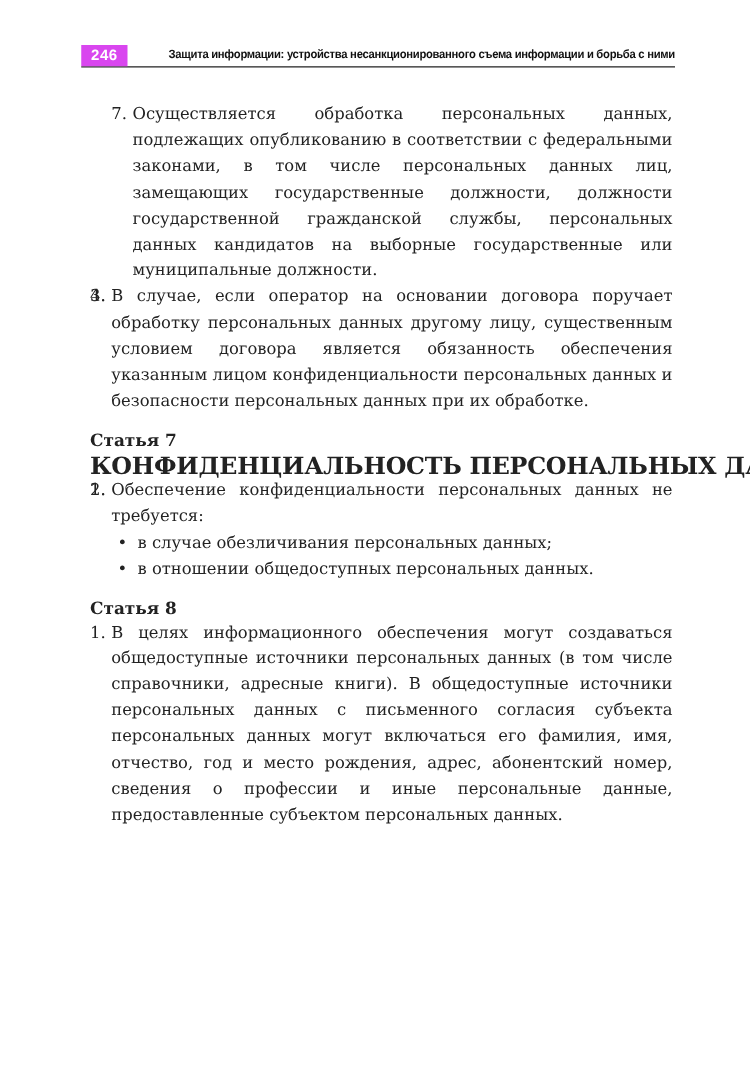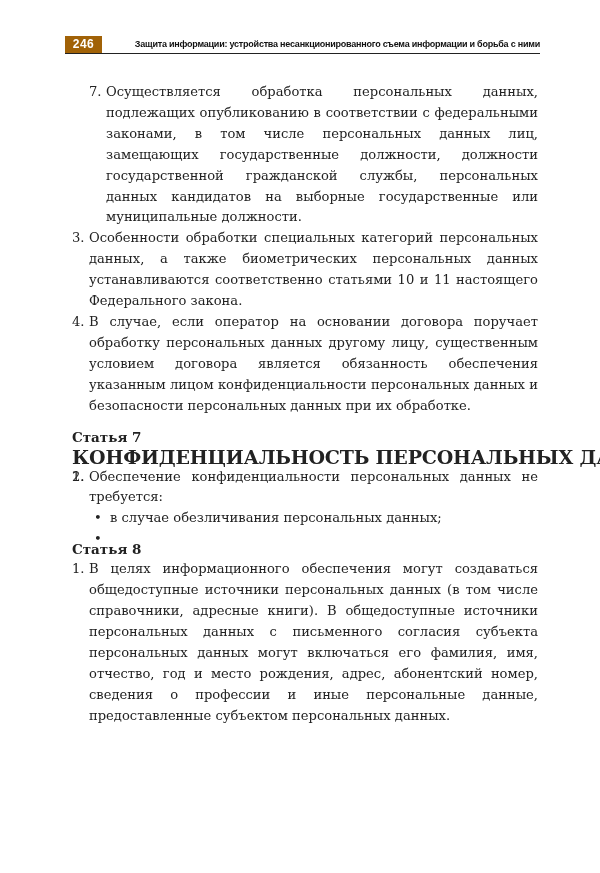--- a/index.html
+++ b/index.html
@@ -6,21 +6,21 @@
   body {
     width: 600px; height: 873px; background: #ffffff; position: relative; overflow: hidden;
     font-family: "DejaVu Serif", "Liberation Serif", serif; color: #222;
   }
   .header {
     position: absolute; left: 65px; top: 36px; width: 475px; height: 17px;
     border-bottom: 1.5px solid #222;
   }
   .page-num {
     position: absolute; left: 0; top: 0; width: 37px; height: 17px;
-    background: #a16207; color: #fff; font-family: "Liberation Sans", sans-serif;
+    background: #d946ef; color: #fff; font-family: "Liberation Sans", sans-serif;
     font-weight: bold; font-size: 12px; line-height: 17px; text-align: center;
     letter-spacing: 0.5px;
   }
   .running-title {
     position: absolute; right: 0; top: 2px;
     font-family: "Liberation Sans", sans-serif; font-weight: bold; font-size: 9.6px;
     letter-spacing: -0.25px; color: #111; transform: scaleX(0.94); transform-origin: right;
     white-space: nowrap;
   }
   .content {
@@ -48,21 +48,20 @@
 
 <div class="content">
 
   <div class="item">
     <span class="num">7.</span>
     <span>Осуществляется обработка персональных данных, подлежащих опубликованию в соответствии с федеральными законами, в том числе персональных данных лиц, замещающих государственные должности, должности государственной гражданской службы, персональных данных кандидатов на выборные государственные или муниципальные должности.</span>
   </div>
 
   <div class="item outer">
     <span class="num">3.</span>
-    <span>Особенности обработки специальных категорий персональных данных, а также биометрических персональных данных устанавливаются соответственно статьями 10 и 11 настоящего Федерального закона.</span>
   </div>
 
   <div class="item outer">
     <span class="num">4.</span>
     <span>В случае, если оператор на основании договора поручает обработку персональных данных другому лицу, существенным условием договора является обязанность обеспечения указанным лицом конфиденциальности персональных данных и безопасности персональных данных при их обработке.</span>
   </div>
 
   <div class="article">
     <div class="label">Статья 7</div>
     <div class="title">КОНФИДЕНЦИАЛЬНОСТЬ ПЕРСОНАЛЬНЫХ ДАННЫХ</div>
@@ -74,20 +73,21 @@
   <div class="item outer">
     <span class="num">2.</span>
     <span>Обеспечение конфиденциальности персональных данных не требуется:</span>
   </div>
   <div class="bullet">
     <span class="dot">•</span>
     <span>в случае обезличивания персональных данных;</span>
   </div>
   <div class="bullet">
     <span class="dot">•</span>
+    <span>в отношении общедоступных персональных данных.</span>
   </div>
 
   <div class="article">
     <div class="label">Статья 8</div>
   </div>
 
   <div class="item outer">
     <span class="num">1.</span>
     <span>В целях информационного обеспечения могут создаваться общедоступные источники персональных данных (в том числе справочники, адресные книги). В общедоступные источники персональных данных с письменного согласия субъекта персональных данных могут включаться его фамилия, имя, отчество, год и место рождения, адрес, абонентский номер, сведения о профессии и иные персональные данные, предоставленные субъектом персональных данных.</span>
   </div>

